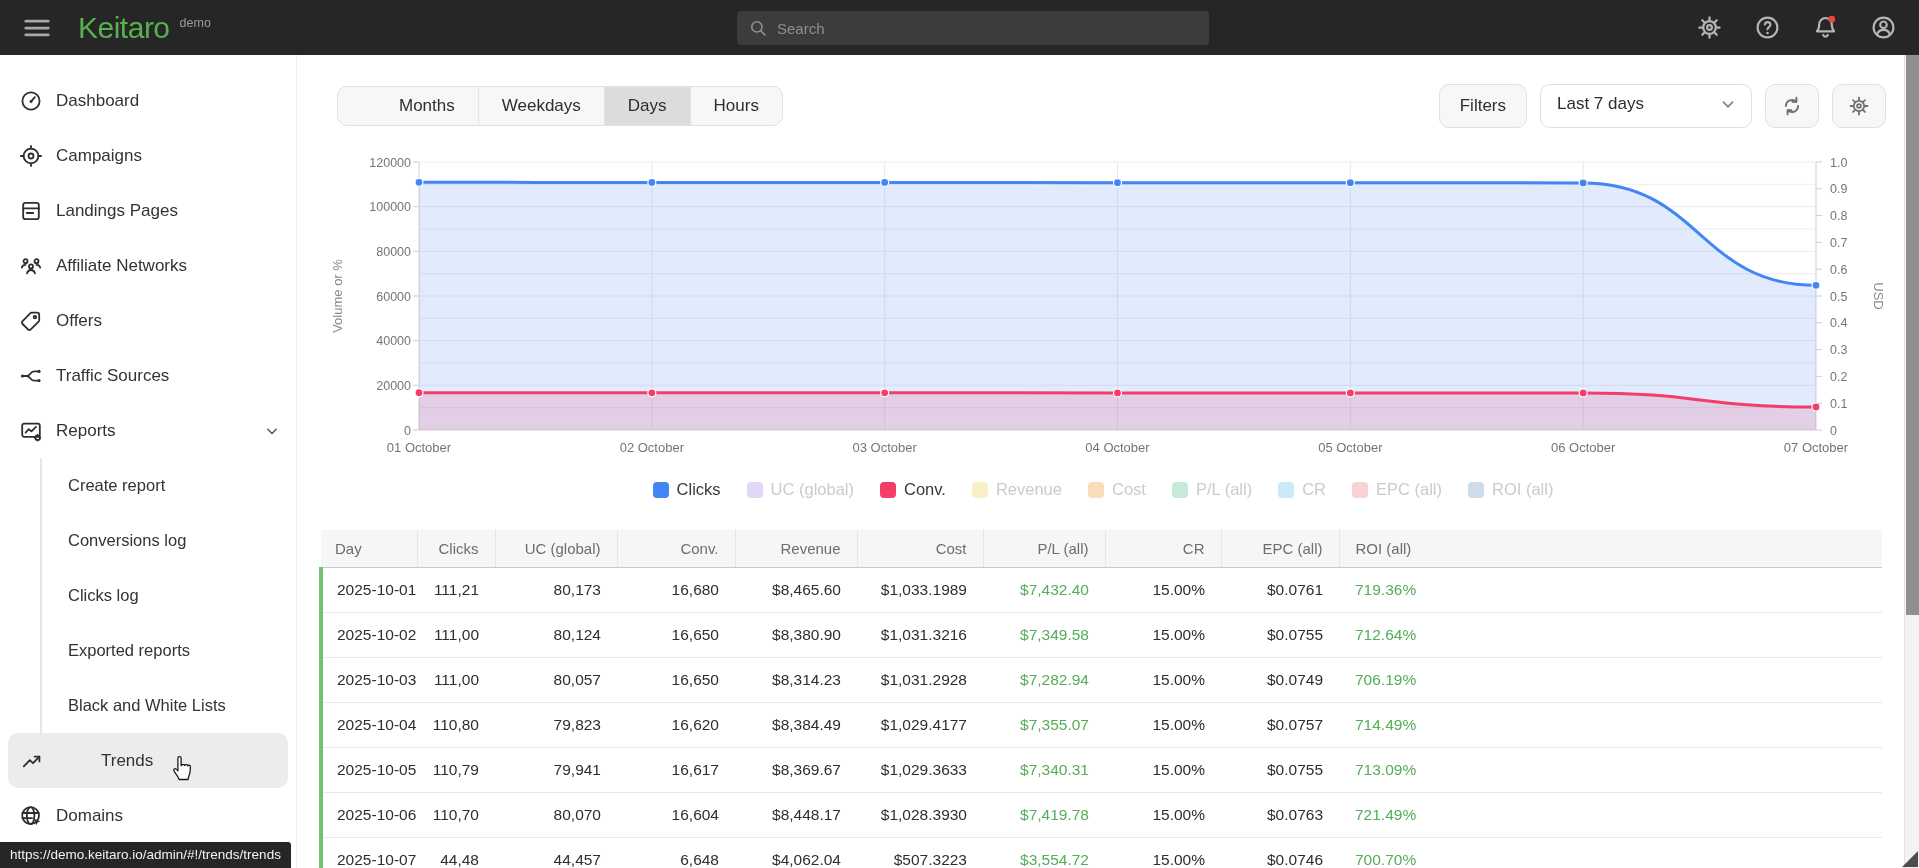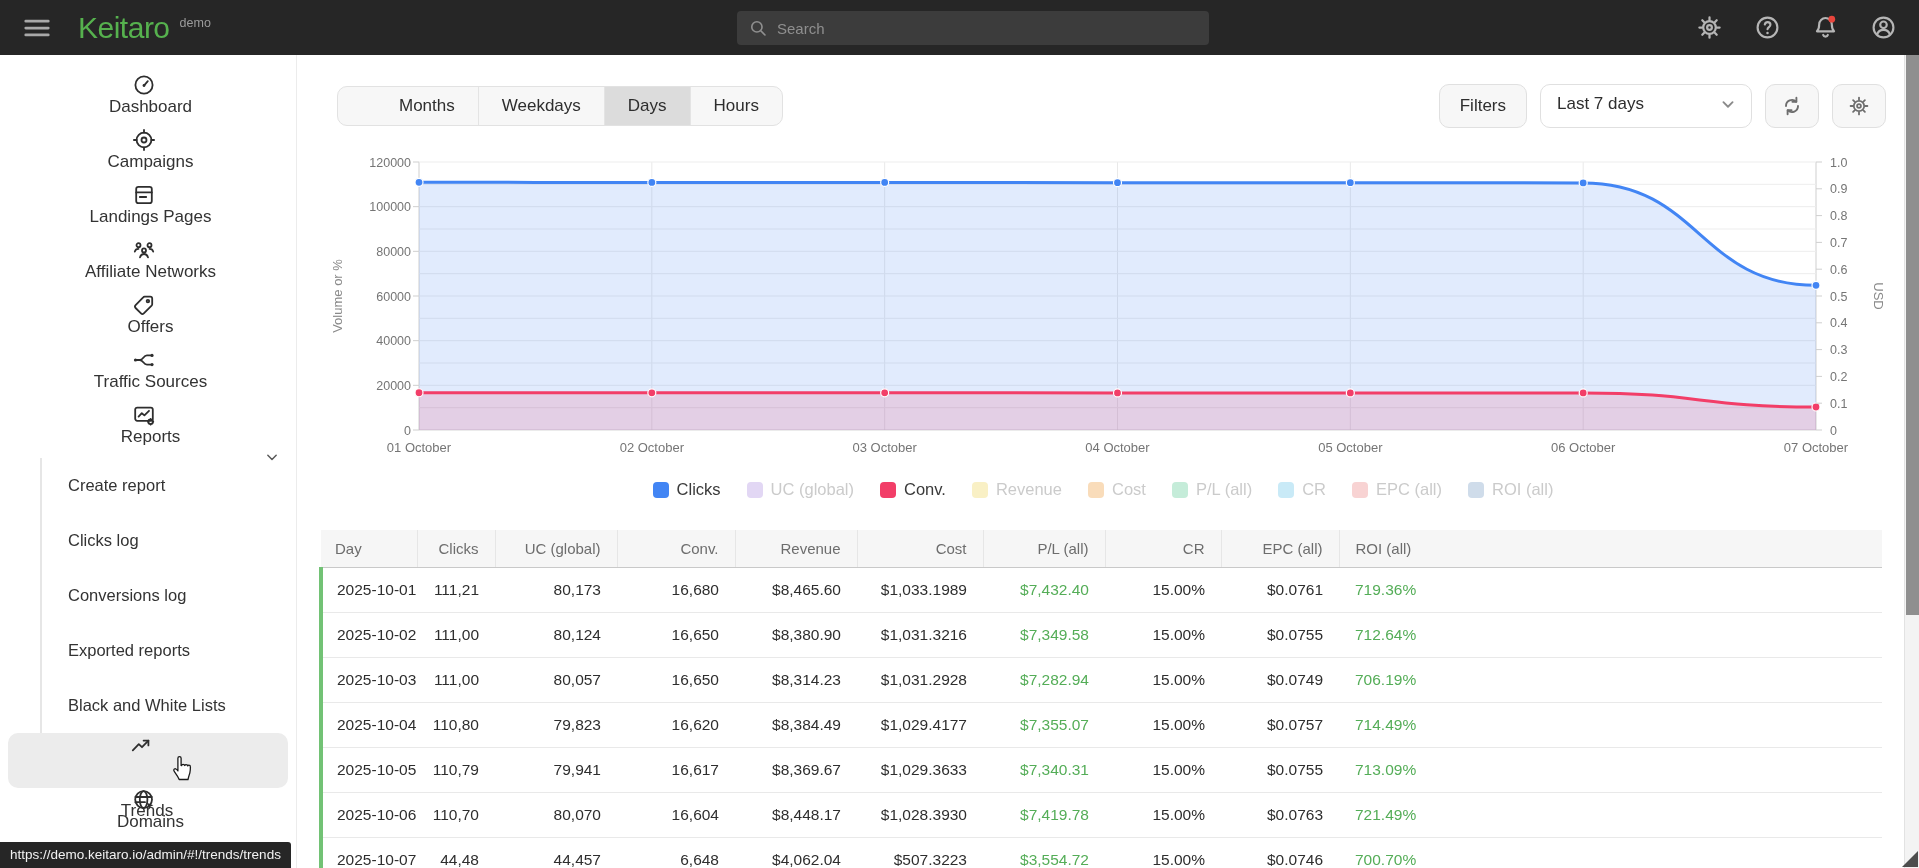--- a/index.html
+++ b/index.html
@@ -22,21 +22,21 @@
   .top-icons{ margin-left:auto; display:flex; gap:31px; align-items:center;}
   .tico{ background:none; border:none; width:27px; height:27px; color:#b5b5b5; cursor:pointer;}
   .tico svg, .hamburger svg, .sico svg{ width:100%; height:100%; display:block;}
 
   
   .sidebar{ position:absolute; top:55px; left:0; width:297px; height:813px;
     background:#fff; border-right:1px solid #ececec; z-index:5;}
   nav{ position:relative; padding-top:18px;}
   .side-rule{ position:absolute; left:40px; top:403px; height:276px; width:2px; background:#e6e6e6;}
   .side-item{ height:55px; display:flex; align-items:center; padding:0 14px 0 19px;
-    font-size:17px; color:#333; cursor:pointer; position:relative;flex-direction:column;}
+    font-size:17px; color:#333; cursor:pointer; position:relative;}
   .side-item .ico{ width:24px; height:24px; margin-right:13px; color:#2e2e2e; flex:none;}
   .side-item .ico svg{ width:100%; height:100%; display:block;}
   .side-item.active{ background:#ececec; border-radius:10px; margin:0 8px; padding-left:12px;gap:44px;}
   .side-sub{ height:55px; display:flex; align-items:center; padding-left:68px;
     font-size:16.5px; color:#333; cursor:pointer; position:relative; z-index:1;}
   .chev{ margin-left:auto; width:20px; height:20px; color:#5a5a5a;}
 
   
   .main{ position:absolute; left:298px; top:55px; width:1606px; height:813px; overflow:hidden;}
   .toolbar{ margin:29px 18px 0 39px; display:flex; align-items:center;}
@@ -244,22 +244,22 @@
         <span>Reports</span>
         <span class="chev">
           <svg viewBox="0 0 24 24">
             <g fill="none" stroke="currentColor" stroke-width="1.8" stroke-linecap="round" stroke-linejoin="round">
               <path d="M7 10l5 5 5-5"></path>
             </g>
           </svg>
         </span>
       </div>
       <div class="side-sub">Create report</div>
+      <div class="side-sub">Conversions log</div>
       <div class="side-sub">Clicks log</div>
-      <div class="side-sub">Conversions log</div>
       <div class="side-sub">Exported reports</div>
       <div class="side-sub">Black and White Lists</div>
       <div class="side-item active">
         <span class="ico">
           <svg viewBox="0 0 24 24">
             <g fill="none" stroke="currentColor" stroke-width="1.8" stroke-linecap="round" stroke-linejoin="round">
               <path d="M3.8 17.4l6-6.2 3.2 3 6.4-6.6"></path>
               <path d="M14.6 7.6h4.8v4.8"></path>
             </g>
           </svg>

